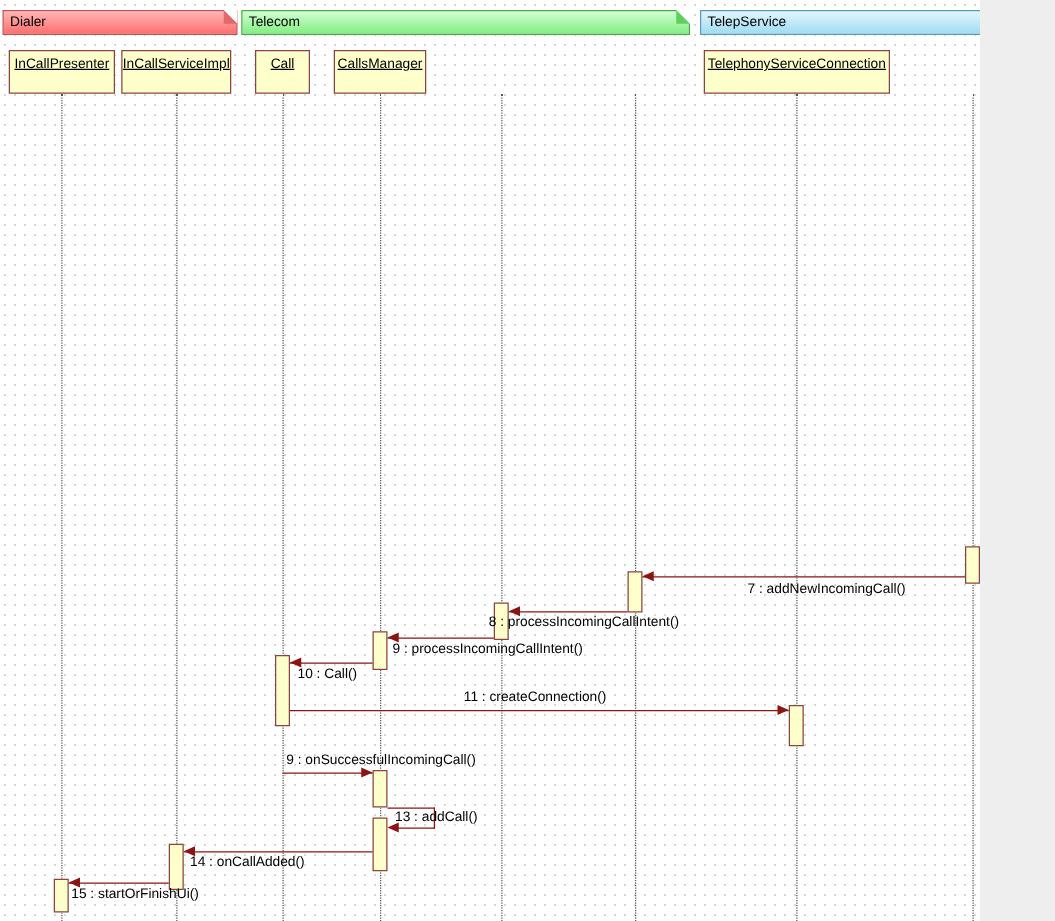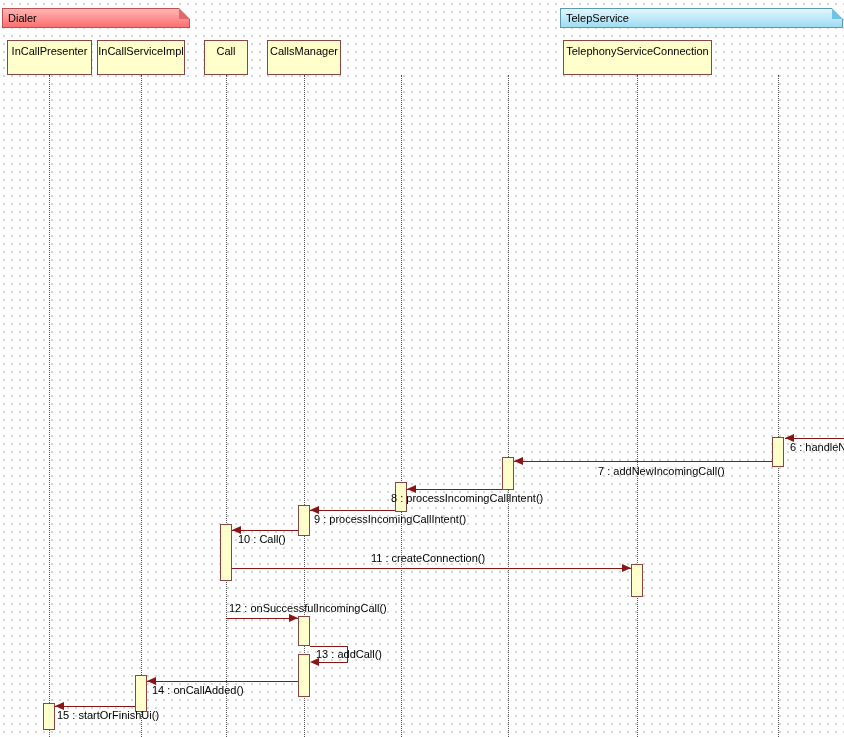--- a/index.html
+++ b/index.html
@@ -1,57 +1,60 @@
 <!DOCTYPE html>
 <html><head>
 <meta charset="utf-8">
 <style>
   html,body{margin:0;padding:0;background:#eee;}
   .canvas{
-    position:relative;width:844px;height:737px;overflow:hidden;
+    position:relative;width:784px;height:737px;overflow:hidden;
     background-color:#ffffff;
     background-image:radial-gradient(circle,#d6d6d6 0.9px,transparent 0.9px);
     background-size:8px 8px;
     font-family:"Liberation Sans",sans-serif;font-size:11px;color:#000;
   }
   
   .pkg{position:absolute;top:8px;height:20px;box-sizing:border-box;
        border:1px solid #888;padding:3px 0 0 5px;}
   .pkg::after{content:"";position:absolute;top:-1px;right:-1px;width:0;height:0;
        border-bottom:11px solid #999;border-right:11px solid #ffffff;}
   .pkg-dialer{left:2px;width:188px;background:linear-gradient(#ffb6b6,#fc6f6f);border-color:#c24f4f;}
   .pkg-dialer::after{border-bottom-color:#e06a6a;}
   .pkg-telecom{left:193px;width:359px;background:linear-gradient(#d2ffd2,#82ee82);border-color:#4aa84a;}
   .pkg-telecom::after{border-bottom-color:#5fcf5f;}
   .pkg-telep{left:560px;width:283px;background:linear-gradient(#e2f6fd,#9fdcf2);border-color:#5a9ab5;}
   .pkg-telep::after{border-bottom-color:#6fc3e4;}
   
   .cls{position:absolute;top:40px;height:35px;box-sizing:border-box;
        background:#ffffcc;border:1px solid #8a4444;text-align:center;padding-top:4px;overflow:hidden;}
-  .cls span{white-space:nowrap;}
+  .cls span{text-decoration:underline;white-space:nowrap;}
   
   .lifeline{position:absolute;top:75px;height:662px;width:0;border-left:1px dotted #555;}
   
   .act{position:absolute;width:12px;box-sizing:border-box;background:#ffffcc;border:1px solid #8a4444;}
   
   .msg-line{position:absolute;height:1px;background:#8b1515;}
   .msg-vline{position:absolute;width:1px;background:#8b1515;}
   .msg-label{position:absolute;white-space:nowrap;}
   .ah-left{position:absolute;width:0;height:0;border-top:4px solid transparent;
            border-bottom:4px solid transparent;border-right:9px solid #8b1515;}
   .ah-right{position:absolute;width:0;height:0;border-top:4px solid transparent;
            border-bottom:4px solid transparent;border-left:9px solid #8b1515;}
 </style>
 </head>
 <body>
 
 <div class="canvas">
 
   <div class="pkg pkg-dialer">
     <span>Dialer</span>
+  </div>
+  <div class="pkg pkg-telecom">
+    <span>Telecom</span>
   </div>
   <div class="pkg pkg-telep">
     <span>TelepService</span>
   </div>
 
   <div class="lifeline" style="left:49px"></div>
   <div class="lifeline" style="left:141px"></div>
   <div class="lifeline" style="left:226px"></div>
   <div class="lifeline" style="left:304px"></div>
   <div class="lifeline" style="left:401px"></div>
@@ -108,21 +111,21 @@
 
   <div>
     <div class="msg-line" style="left:232px;top:568px;width:399px"></div>
     <div class="ah-right" style="left:622px;top:564px"></div>
     <div class="msg-label" style="left:371px;top:552px">11 : createConnection()</div>
   </div>
 
   <div>
     <div class="msg-line" style="left:226px;top:618px;width:72px"></div>
     <div class="ah-right" style="left:289px;top:614px"></div>
-    <div class="msg-label" style="left:229px;top:602px">12 : onSuccessfulIncomingCall()</div>
+    <div class="msg-label" style="left:229px;top:602px">9 : onSuccessfulIncomingCall()</div>
   </div>
 
   <div>
     <div class="msg-line" style="left:310px;top:646px;width:38px"></div>
     <div class="msg-vline" style="left:347px;top:646px;height:17px"></div>
     <div class="msg-line" style="left:318px;top:662px;width:30px"></div>
     <div class="ah-left" style="left:310px;top:658px"></div>
     <div class="msg-label" style="left:316px;top:648px">13 : addCall()</div>
   </div>
 

